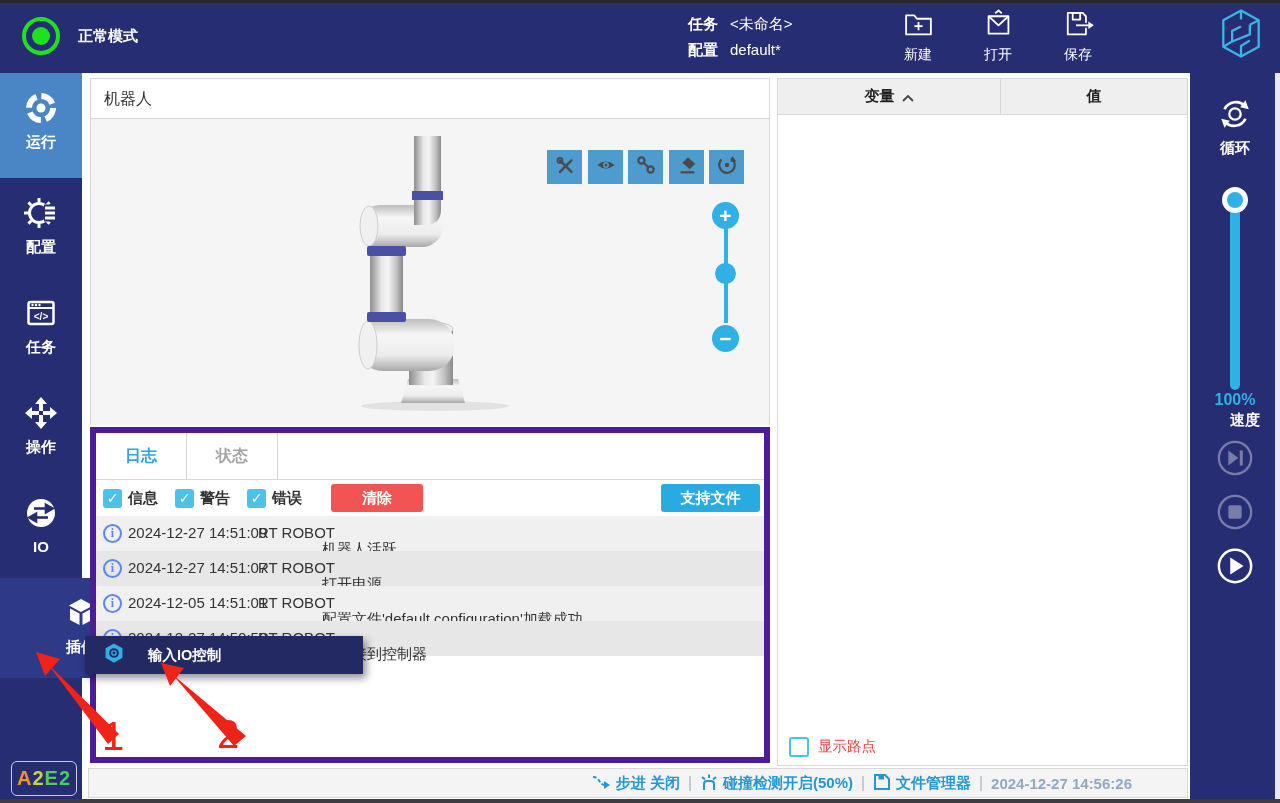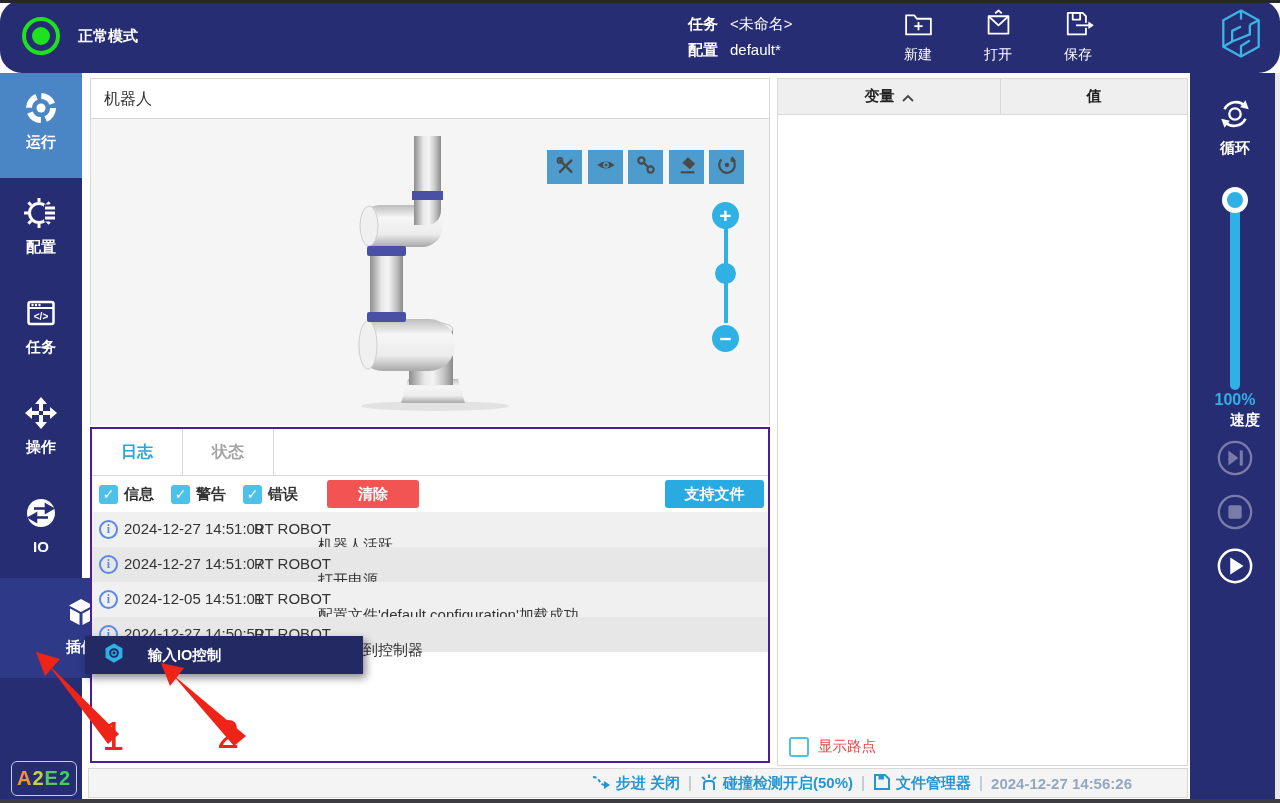--- a/index.html
+++ b/index.html
@@ -1,20 +1,20 @@
 <!DOCTYPE html>
 <html><head>
 <meta charset="utf-8">
 <style>
   html,body{margin:0;padding:0;}
   body{width:1280px;height:803px;position:relative;overflow:hidden;background:#fff;
        font-family:"Liberation Sans","DejaVu Sans",sans-serif;-webkit-font-smoothing:antialiased;}
   .abs{position:absolute;}
   
-  .topbar{left:0;top:0;width:1280px;height:73px;background:#272d73;border-radius:22px;}
+  .topbar{left:0;top:0;width:1280px;height:73px;background:#272d73;}
   .edge-top{left:0;top:0;width:1280px;height:3px;background:#26262b;z-index:60;}
   .edge-bottom{left:0;top:799px;width:1280px;height:4px;background:#3c3c41;z-index:60;}
   .edge-right{left:1275px;top:73px;width:5px;height:726px;background:#e9e9e9;z-index:5;}
   .mode-ring{left:22px;top:17px;width:30px;height:30px;border:4px solid #1ee21e;border-radius:50%;}
   .mode-dot{position:absolute;left:6px;top:6px;width:18px;height:18px;background:#1ee21e;border-radius:50%;}
   .mode-label{left:78px;top:27px;color:#fff;font-size:15px;font-weight:bold;}
   .tc-block{left:688px;top:11px;color:#fff;font-size:15px;line-height:26px;}
   .tc-row{display:flex;gap:12px;}
   .tc-lab{font-weight:bold;}
   .tb-action{top:8px;width:62px;text-align:center;color:#fff;cursor:pointer;}
@@ -36,21 +36,21 @@
   .robot-title{height:39px;line-height:39px;padding-left:13px;font-size:16px;color:#333;font-weight:500;border-bottom:1px solid #d8d8d8;}
   .robot-view{position:relative;height:306px;background:#f5f5f5;overflow:hidden;}
   .robot-svg{position:absolute;left:0;top:0;width:678px;height:306px;}
   .vbtn{position:absolute;top:31px;width:35px;height:34px;background:#4d9ccd;display:flex;align-items:center;justify-content:center;cursor:pointer;}
   .vbtn svg{width:22px;height:22px;}
   .zbtn{position:absolute;left:621px;width:27px;height:27px;border-radius:50%;background:#2fb1e5;color:#fff;
         display:flex;align-items:center;justify-content:center;font-size:21px;font-weight:bold;cursor:pointer;line-height:1;}
   .ztrack{position:absolute;left:633px;top:109px;width:4px;height:95px;background:#2fb1e5;}
   .zhandle{position:absolute;left:624px;top:144px;width:21px;height:21px;border-radius:50%;background:#2fb1e5;cursor:pointer;}
   
-  .log-panel{left:90px;top:427px;width:680px;height:336px;background:#fff;border:2px solid #4c1d95;box-sizing:border-box;}
+  .log-panel{left:90px;top:427px;width:680px;height:336px;background:#fff;border:6px solid #4c1d95;box-sizing:border-box;}
   .tabs{height:46px;border-bottom:1px solid #d8d8d8;display:flex;}
   .tab{width:90px;border-right:1px solid #d8d8d8;display:flex;align-items:center;justify-content:center;
        font-size:16px;font-weight:bold;cursor:pointer;}
   .tab-on{color:#2ba3dc;} .tab-off{color:#a5a5a5;}
   .filter-row{height:36px;display:flex;align-items:center;padding-left:7px;}
   .cb{width:19px;height:19px;border-radius:3px;background:#4cc2ea;color:#fff;font-size:14px;display:flex;
       align-items:center;justify-content:center;cursor:pointer;}
   .cb-label{margin:0 17px 0 6px;font-size:15px;color:#333;font-weight:600;}
   .btn-clear{width:92px;height:28px;background:#f25353;border-radius:3px;color:#fff;font-size:15px;font-weight:bold;
              display:flex;align-items:center;justify-content:center;margin-left:12px;cursor:pointer;}

